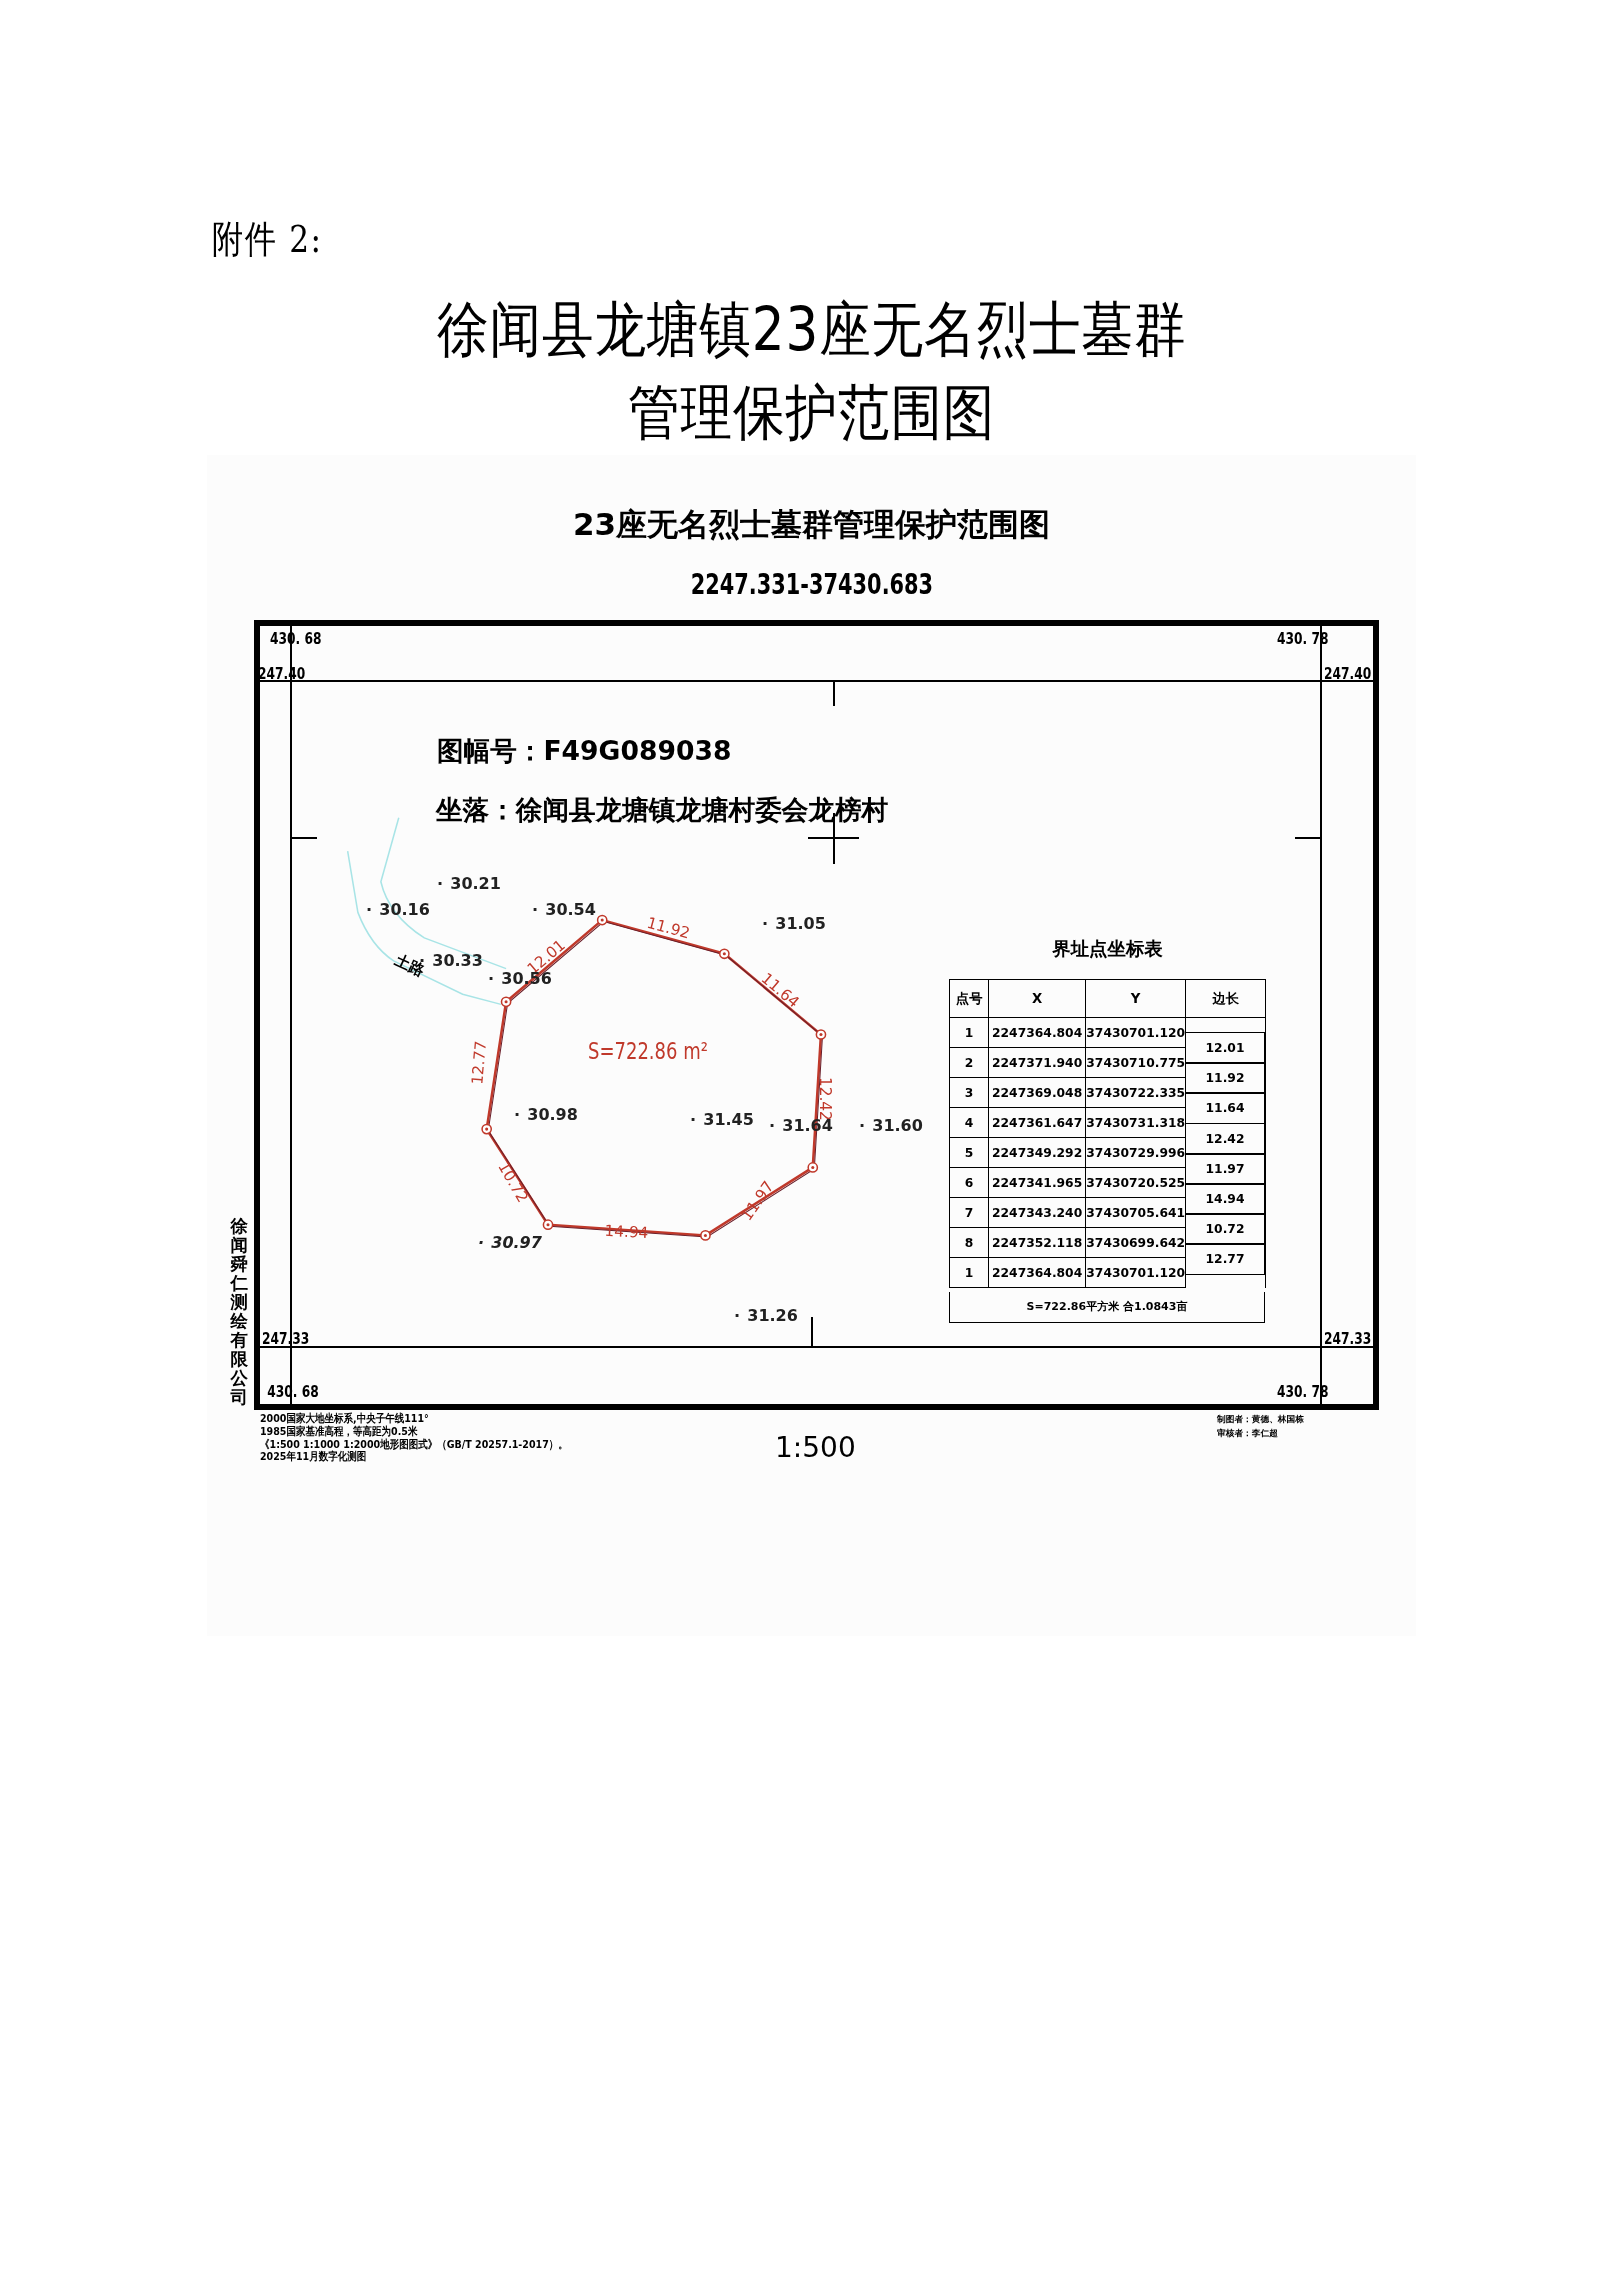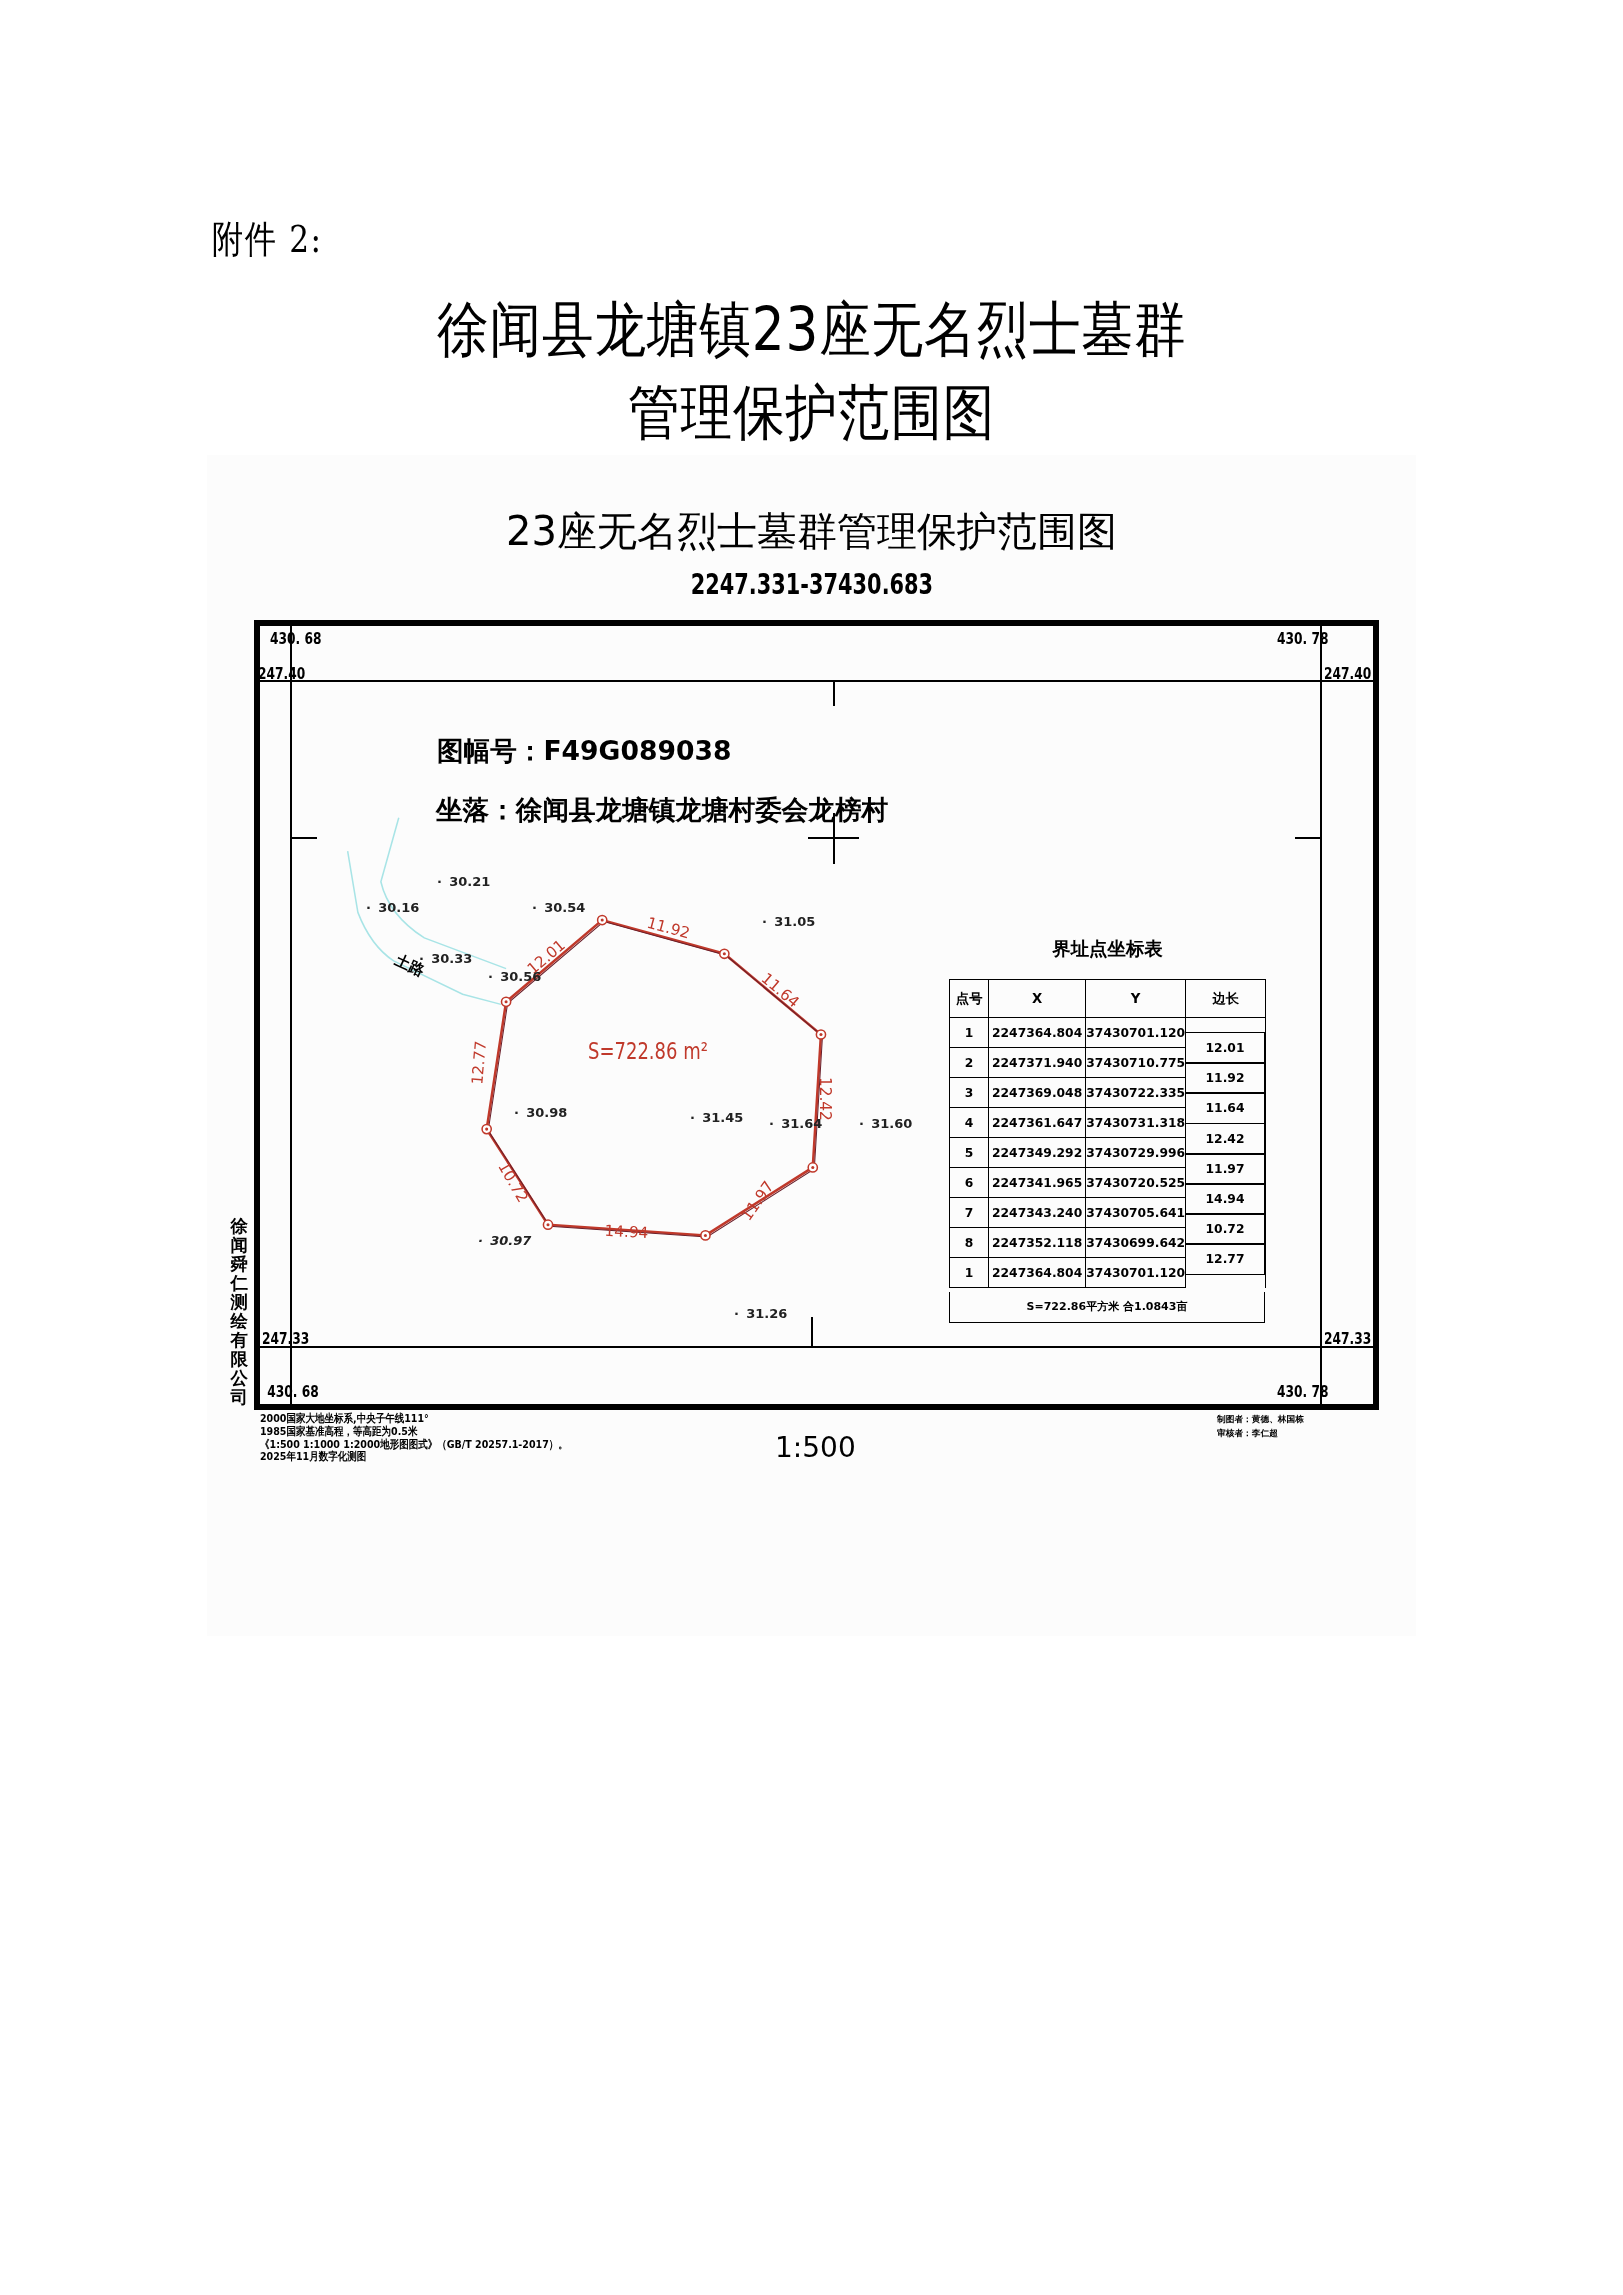--- a/index.html
+++ b/index.html
@@ -4,28 +4,28 @@
 <style>
   html, body { margin:0; padding:0; background:#ffffff; }
   body { width:1623px; height:2295px; position:relative; overflow:hidden;
          font-family:"DejaVu Sans", "Liberation Sans", sans-serif; color:#000; }
   .abs { position:absolute; }
   #attachment { left:212px; top:214px; font-family:"DejaVu Serif","Liberation Serif",serif; font-size:38px; letter-spacing:2px; transform:scaleX(0.82); transform-origin:left top; }
   .doc-title { left:0; width:1623px; text-align:center; font-size:60px; letter-spacing:1px; }
   #title1 { top:290px; transform:scaleX(0.86); transform-origin:813px 0; }
   #title2 { top:373px; transform:scaleX(0.86); transform-origin:813px 0; }
   #map-image { left:207px; top:455px; width:1209px; height:1181px; background:#fcfcfc; }
-  #map-title { left:207px; width:1209px; top:504px; text-align:center; font-size:40px; font-weight:normal; }
+  #map-title { left:207px; width:1209px; top:504px; text-align:center; font-size:31px; font-weight:bold; }
   #map-subtitle { left:207px; width:1209px; top:567px; text-align:center; font-size:29px; font-weight:bold; transform:scaleX(0.72); transform-origin:606px 0; }
   #outer-frame { left:254px; top:620px; width:1113px; height:778px; border:6.1px solid #000; }
   .line { position:absolute; background:#000; }
   .coord { position:absolute; font-size:15.3px; font-weight:bold; transform:scaleX(0.8); transform-origin:left top; }
   #sheet-no { left:437px; top:733px; font-size:26.6px; font-weight:bold; }
   #location { left:436px; top:792px; font-size:26.6px; font-weight:bold; }
-  .elev { position:absolute; font-size:13px; color:#222; font-weight:bold; white-space:nowrap; }
+  .elev { position:absolute; font-size:16px; color:#222; font-weight:bold; white-space:nowrap; }
   .elev::before { content:"·"; margin-right:7.2px; font-weight:bold; }
   #area-label { left:588px; top:1038px; font-size:22.5px; color:#c0392b; transform:scaleX(0.8); transform-origin:left top; }
   #company { left:229px; top:1217px; width:20.4px; font-size:17.4px; font-weight:bold; line-height:19px; text-align:center; }
   #notes { left:260px; top:1413px; font-size:11.2px; font-weight:bold; line-height:12.8px; transform:scaleX(0.85); transform-origin:left top; white-space:nowrap; }
   #scale { left:775px; top:1431px; font-size:28px; }
   #credits { left:1217px; top:1412px; font-size:8.7px; font-weight:bold; line-height:14px; white-space:nowrap; }
   #table-title { left:949px; width:317px; top:936px; text-align:center; font-size:18.4px; font-weight:bold; }
   #coord-table { left:949px; top:979px; width:317px; border-collapse:collapse; }
   #coord-table td, #coord-table th { border:1.5px solid #000; font-size:12.3px; font-weight:bold; text-align:center; padding:0; }
   #coord-table th { height:37px; font-size:13.3px; }

